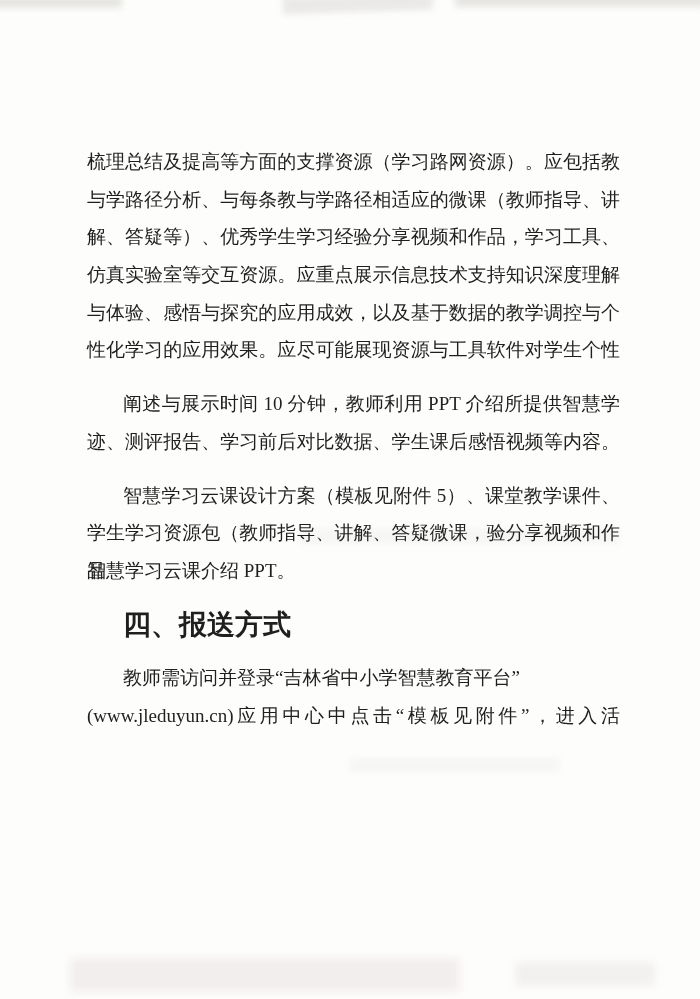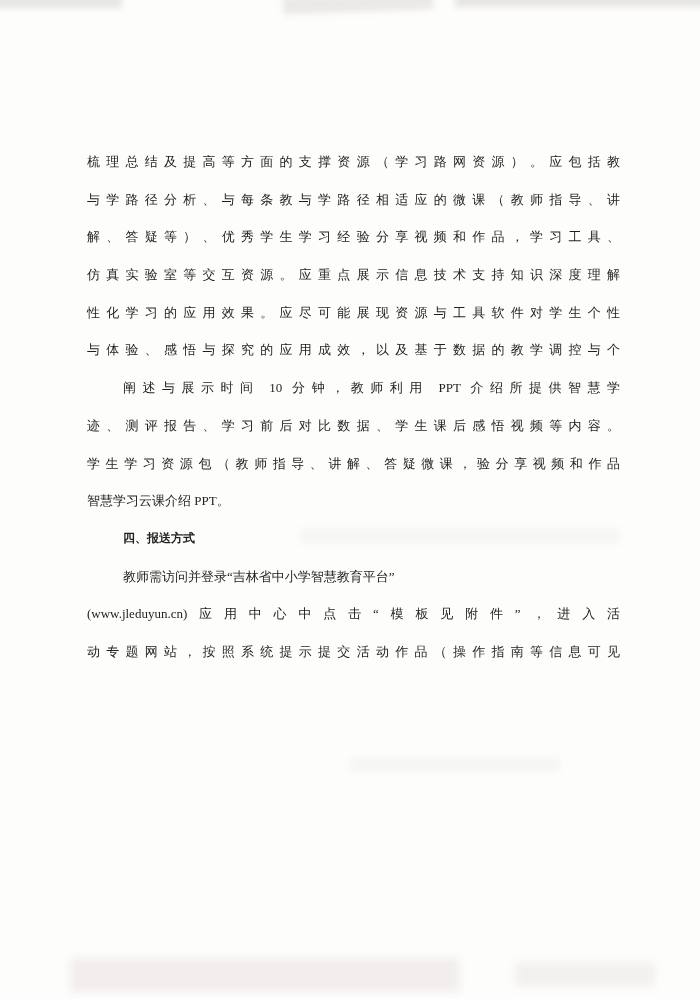--- a/index.html
+++ b/index.html
@@ -32,62 +32,63 @@
 
   .text-block {
     position: absolute;
     left: 87px;
     top: 143px;
     width: 533px;
   }
   .line {
     height: 37.7px;
     line-height: 37.7px;
-    font-size: 13px;
+    font-size: 19px;
     letter-spacing: 0;
     white-space: nowrap;
     text-align: left;
   }
   .line.justify {
     white-space: normal;
     text-align: justify;
     text-align-last: justify;
     word-break: break-all;
   }
   .line.indent {
     padding-left: 36px;
+    margin-top: 16px;
   }
   .line.heading {
     font-family: "Liberation Sans", "DejaVu Sans", sans-serif;
     font-weight: bold;
-    font-size: 12px;
+    font-size: 28px;
   }
 </style>
 </head>
 <body>
 
 <div class="page">
   <div class="smudge smudge-top-left"></div>
   <div class="smudge smudge-top-center"></div>
   <div class="smudge smudge-top-right"></div>
   <div class="smudge smudge-mid-1"></div>
   <div class="smudge smudge-mid-2"></div>
   <div class="smudge smudge-bottom-main"></div>
   <div class="smudge smudge-bottom-right"></div>
 
   <div class="text-block">
 
   <div class="line justify">梳理总结及提高等方面的支撑资源（学习路网资源）。应包括教</div>
       <div class="line justify">与学路径分析、与每条教与学路径相适应的微课（教师指导、讲</div>
       <div class="line justify">解、答疑等）、优秀学生学习经验分享视频和作品，学习工具、</div>
       <div class="line justify">仿真实验室等交互资源。应重点展示信息技术支持知识深度理解</div>
+      <div class="line justify">与体验、感悟与探究的应用成效，以及基于数据的教学调控与个</div>
       <div class="line justify">性化学习的应用效果。应尽可能展现资源与工具软件对学生个性</div>
-      <div class="line justify">与体验、感悟与探究的应用成效，以及基于数据的教学调控与个</div>
       <div class="line indent justify">阐述与展示时间 10 分钟，教师利用 PPT 介绍所提供智慧学</div>
       <div class="line justify">迹、测评报告、学习前后对比数据、学生课后感悟视频等内容。</div>
+      <div class="line indent justify">智慧学习云课设计方案（模板见附件 5）、课堂教学课件、</div>
       <div class="line justify">学生学习资源包（教师指导、讲解、答疑微课，验分享视频和作品</div>
       <div class="line">智慧学习云课介绍 PPT。</div>
       <div class="line indent heading">四、报送方式</div>
       <div class="line indent">教师需访问并登录“吉林省中小学智慧教育平台”</div>
       <div class="line justify">(www.jleduyun.cn)应用中心中点击“模板见附件”，进入活</div>
-      <div class="line justify">动专题网站，按照系统提示提交活动作品（操作指南等信息可见</div>
     </div>
 </div>
 
 </body></html>

